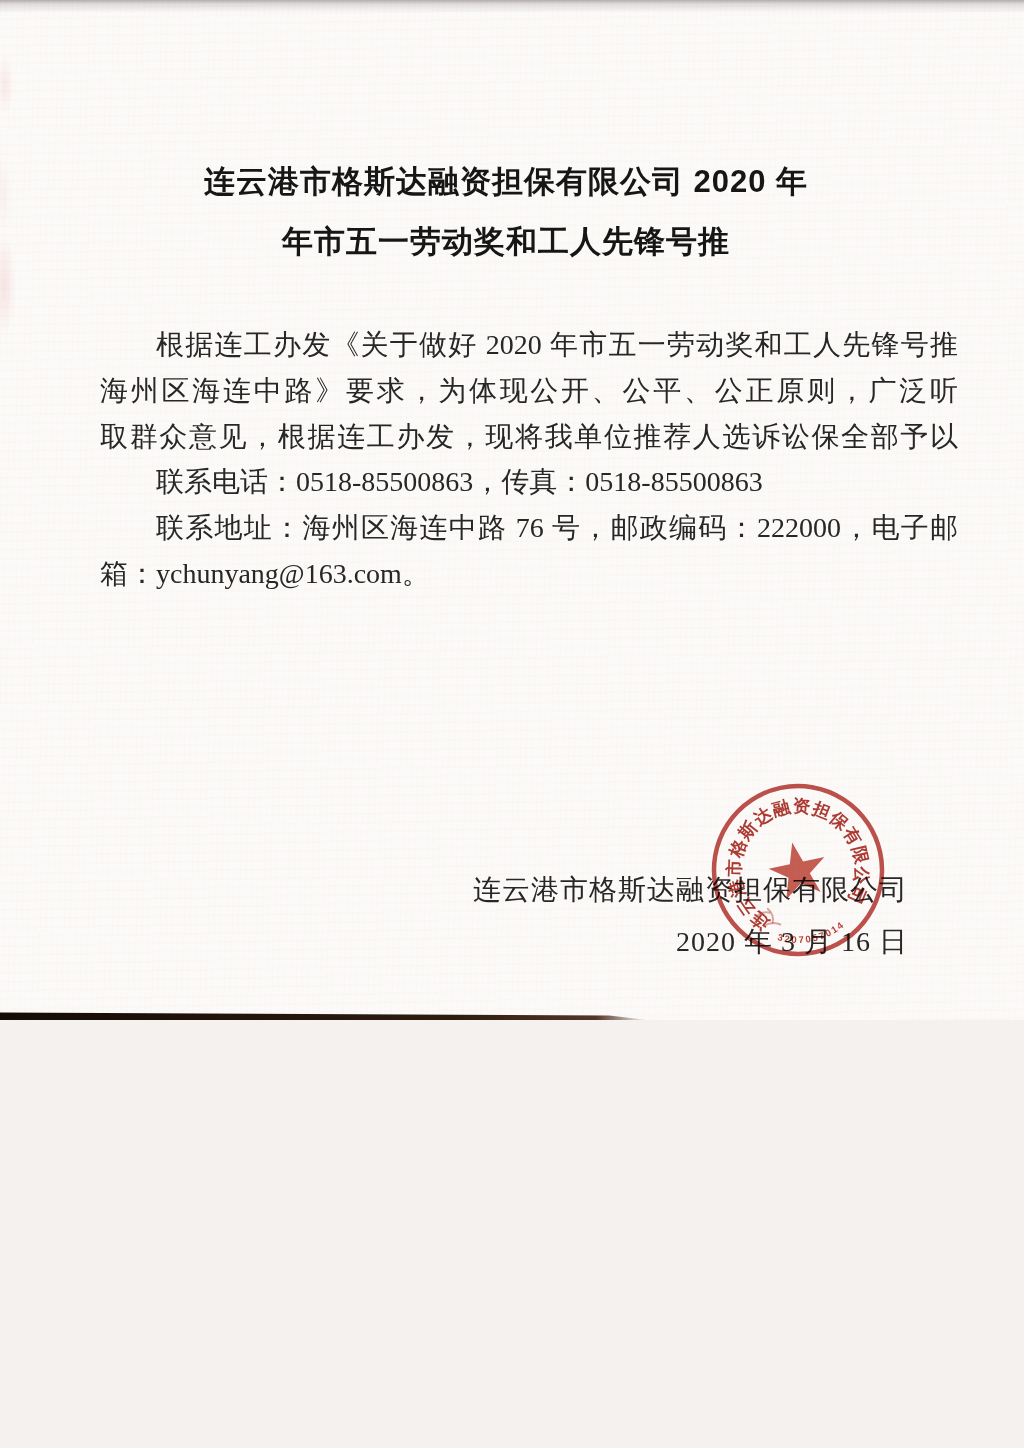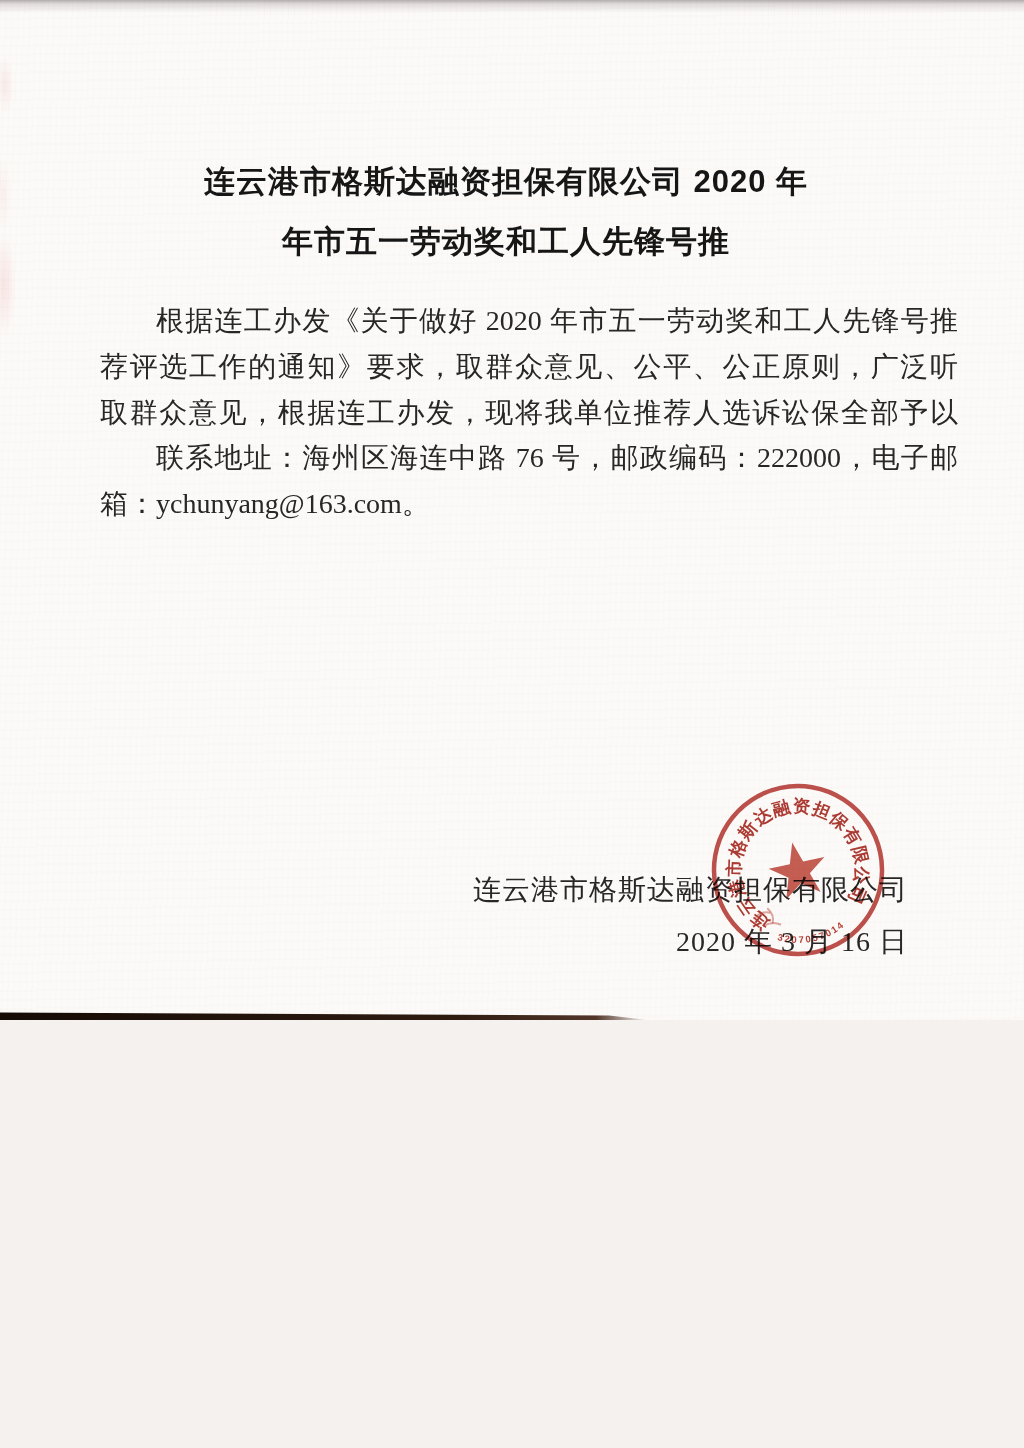--- a/index.html
+++ b/index.html
@@ -42,21 +42,21 @@
     font-weight: bold;
     font-size: 31px;
     line-height: 60px;
     color: #161616;
     letter-spacing: 1px;
     margin: 0;
   }
   .doc-body {
     position: absolute;
     left: 100px;
-    top: 298px;
+    top: 322px;
     width: 858px;
     font-size: 28px;
     color: #282726;
   }
   .body-line {
     height: 45.8px;
     line-height: 45.8px;
     white-space: nowrap;
     overflow: visible;
   }
@@ -124,22 +124,23 @@
 
   <div class="top-shade"></div>
 
   <h1 class="doc-title">
     <div>连云港市格斯达融资担保有限公司 2020 年</div>
     <div>年市五一劳动奖和工人先锋号推</div>
   </h1>
 
   <div class="doc-body">
     <div class="body-line just indent">根据连工办发《关于做好 2020 年市五一劳动奖和工人先锋号推</div>
-    <div class="body-line just">荐评选工作的通知》要求，取群众意见、公平、公正原则，广泛听</div>
+    <div class="body-line just">海州区海连中路》要求，为体现公开、公平、公正原则，广泛听</div>
     <div class="body-line just">取群众意见，根据连工办发，现将我单位推荐人选诉讼保全部予以</div>
+    <div class="body-line indent">联系电话：0518-85500863，传真：0518-85500863</div>
     <div class="body-line just indent">联系地址：海州区海连中路 76 号，邮政编码：222000，电子邮</div>
     <div class="body-line">箱：ychunyang@163.com。</div>
   </div>
 
   <div class="signature">
     <div>连云港市格斯达融资担保有限公司</div>
     <div>2020 年 3 月 16 日</div>
   </div>
 
   <svg class="seal" viewBox="0 0 180 180">

